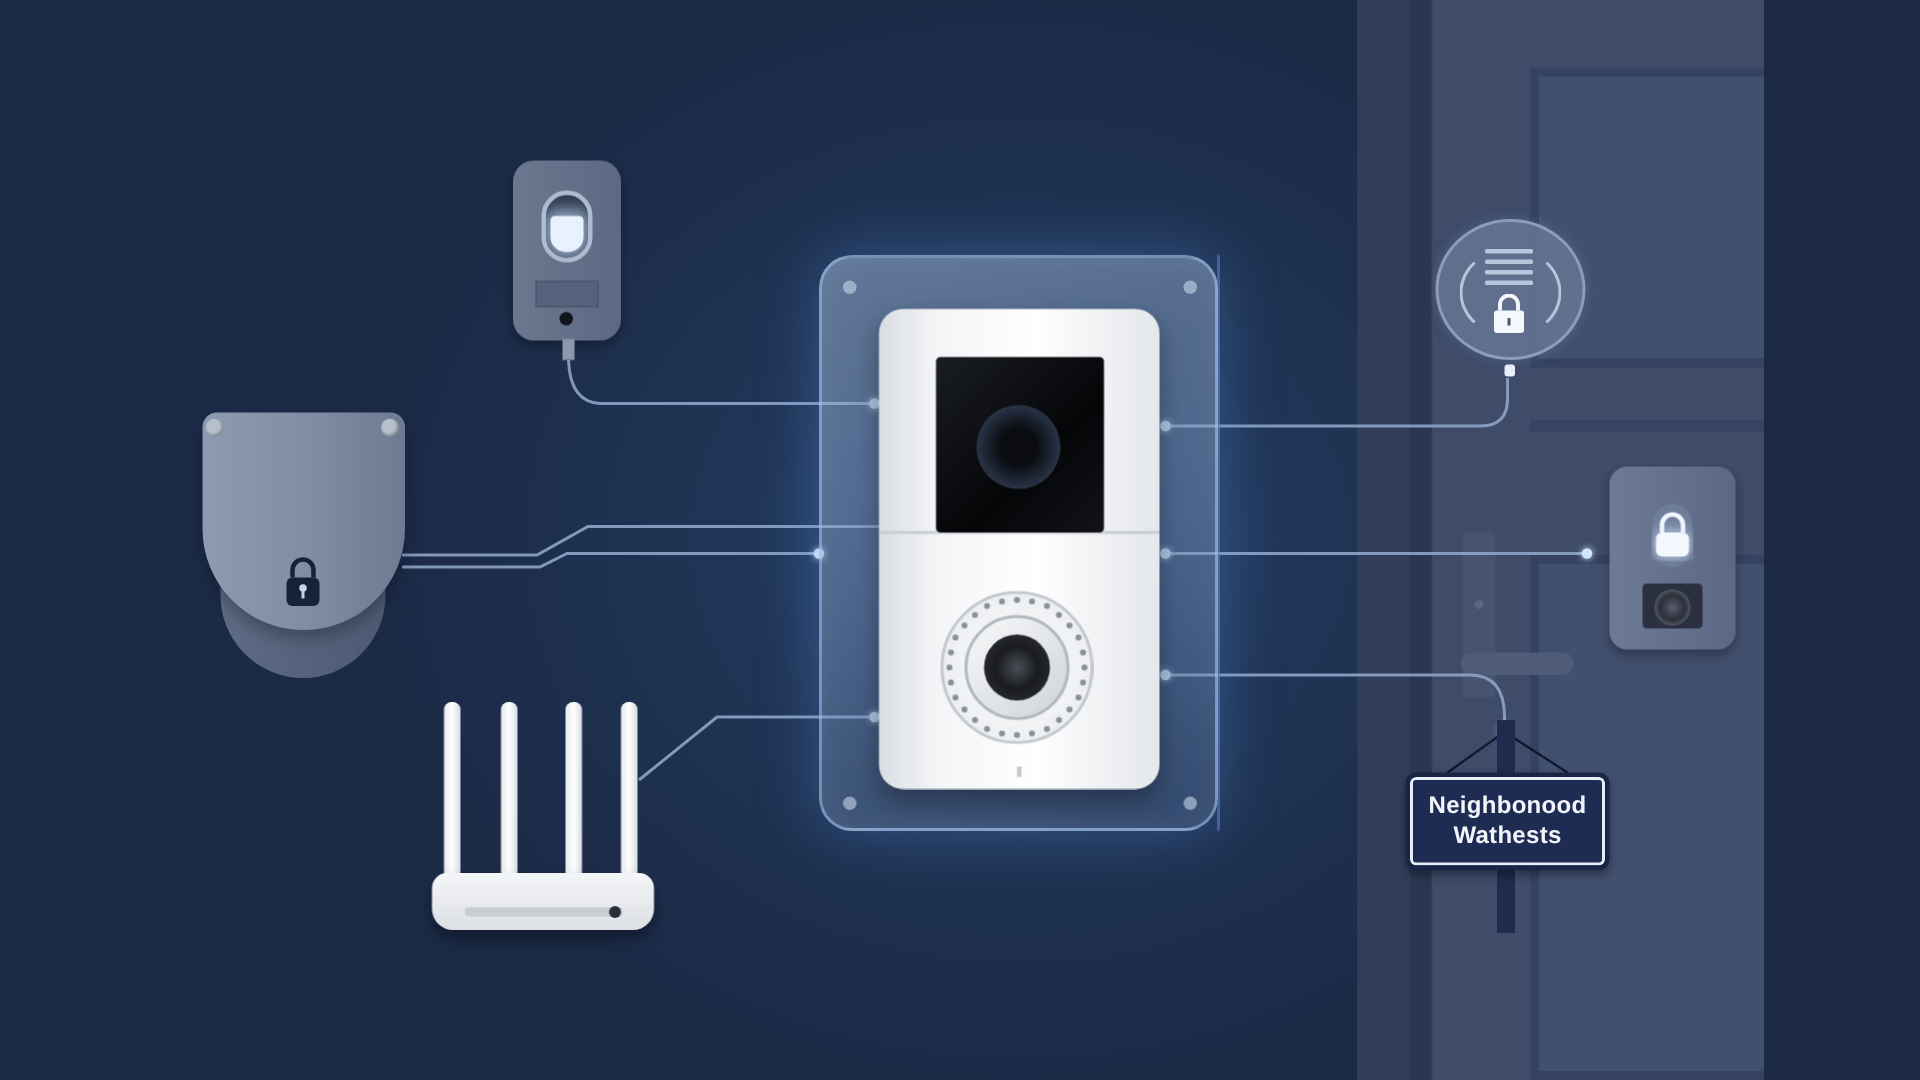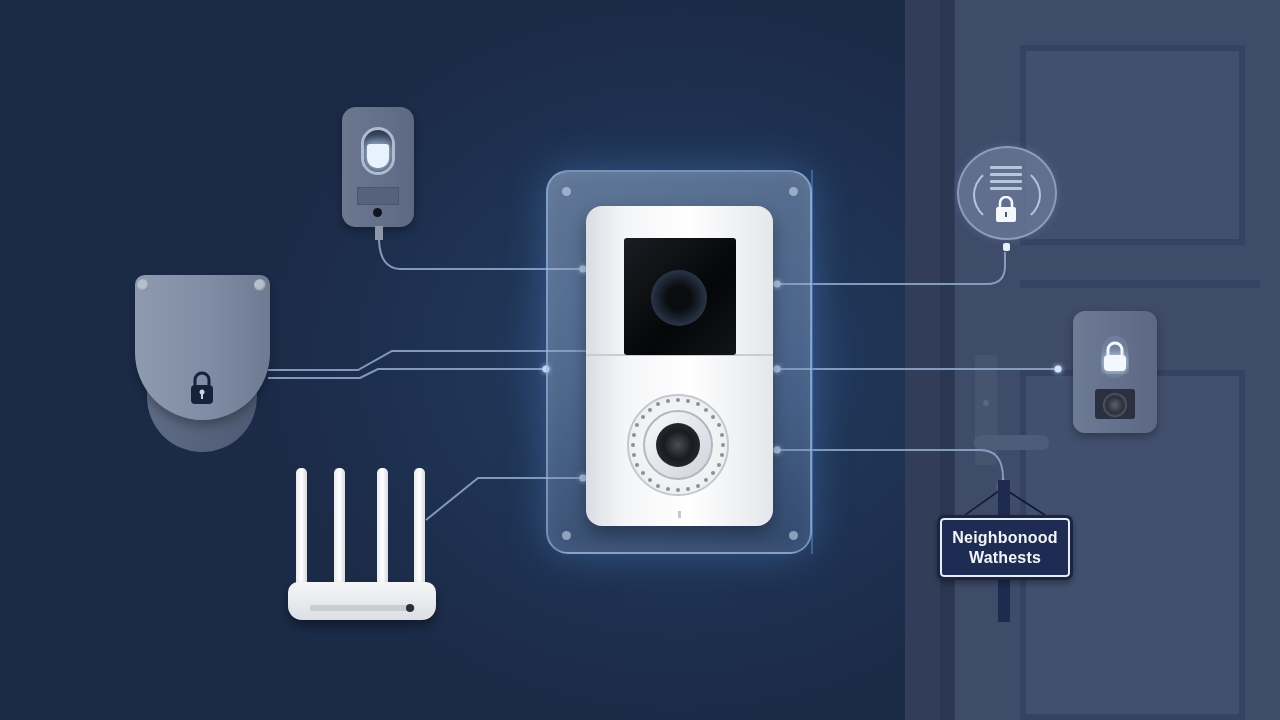--- a/index.html
+++ b/index.html
@@ -1,18 +1,18 @@
 <!DOCTYPE html>
 <html><head>
 <meta charset="utf-8">
 <style>
   * { margin:0; padding:0; box-sizing:border-box; }
   html, body { width:1280px; height:720px; overflow:hidden; background:#1c2a45; }
   body { position:relative; font-family:"Liberation Sans", sans-serif; }
-  .scene { position:absolute; left:0; top:0; width:1280px; height:720px;
+  .scene { position:absolute; left:0; top:0; width:1176px; height:720px;
     background: radial-gradient(ellipse 420px 360px at 680px 360px, #2b4a78 0%, #203556 45%, #1b2a47 100%); overflow:hidden; }
   .abs { position:absolute; }
 
   
   .wall { left:905px; top:0; width:375px; height:720px; background:#3a4663; }
   .door-frame { left:905px; top:0; width:50px; height:720px; background:#323e59; }
   .door-frame-inner { left:940px; top:0; width:14px; height:720px; background:#2b3650; }
   .door { left:955px; top:0; width:325px; height:720px; background:#3e4b69; }
   .panel { border:6px solid #354261; background:#42506f; }
   .panel-top { left:1020px; top:45px; width:225px; height:200px; }

